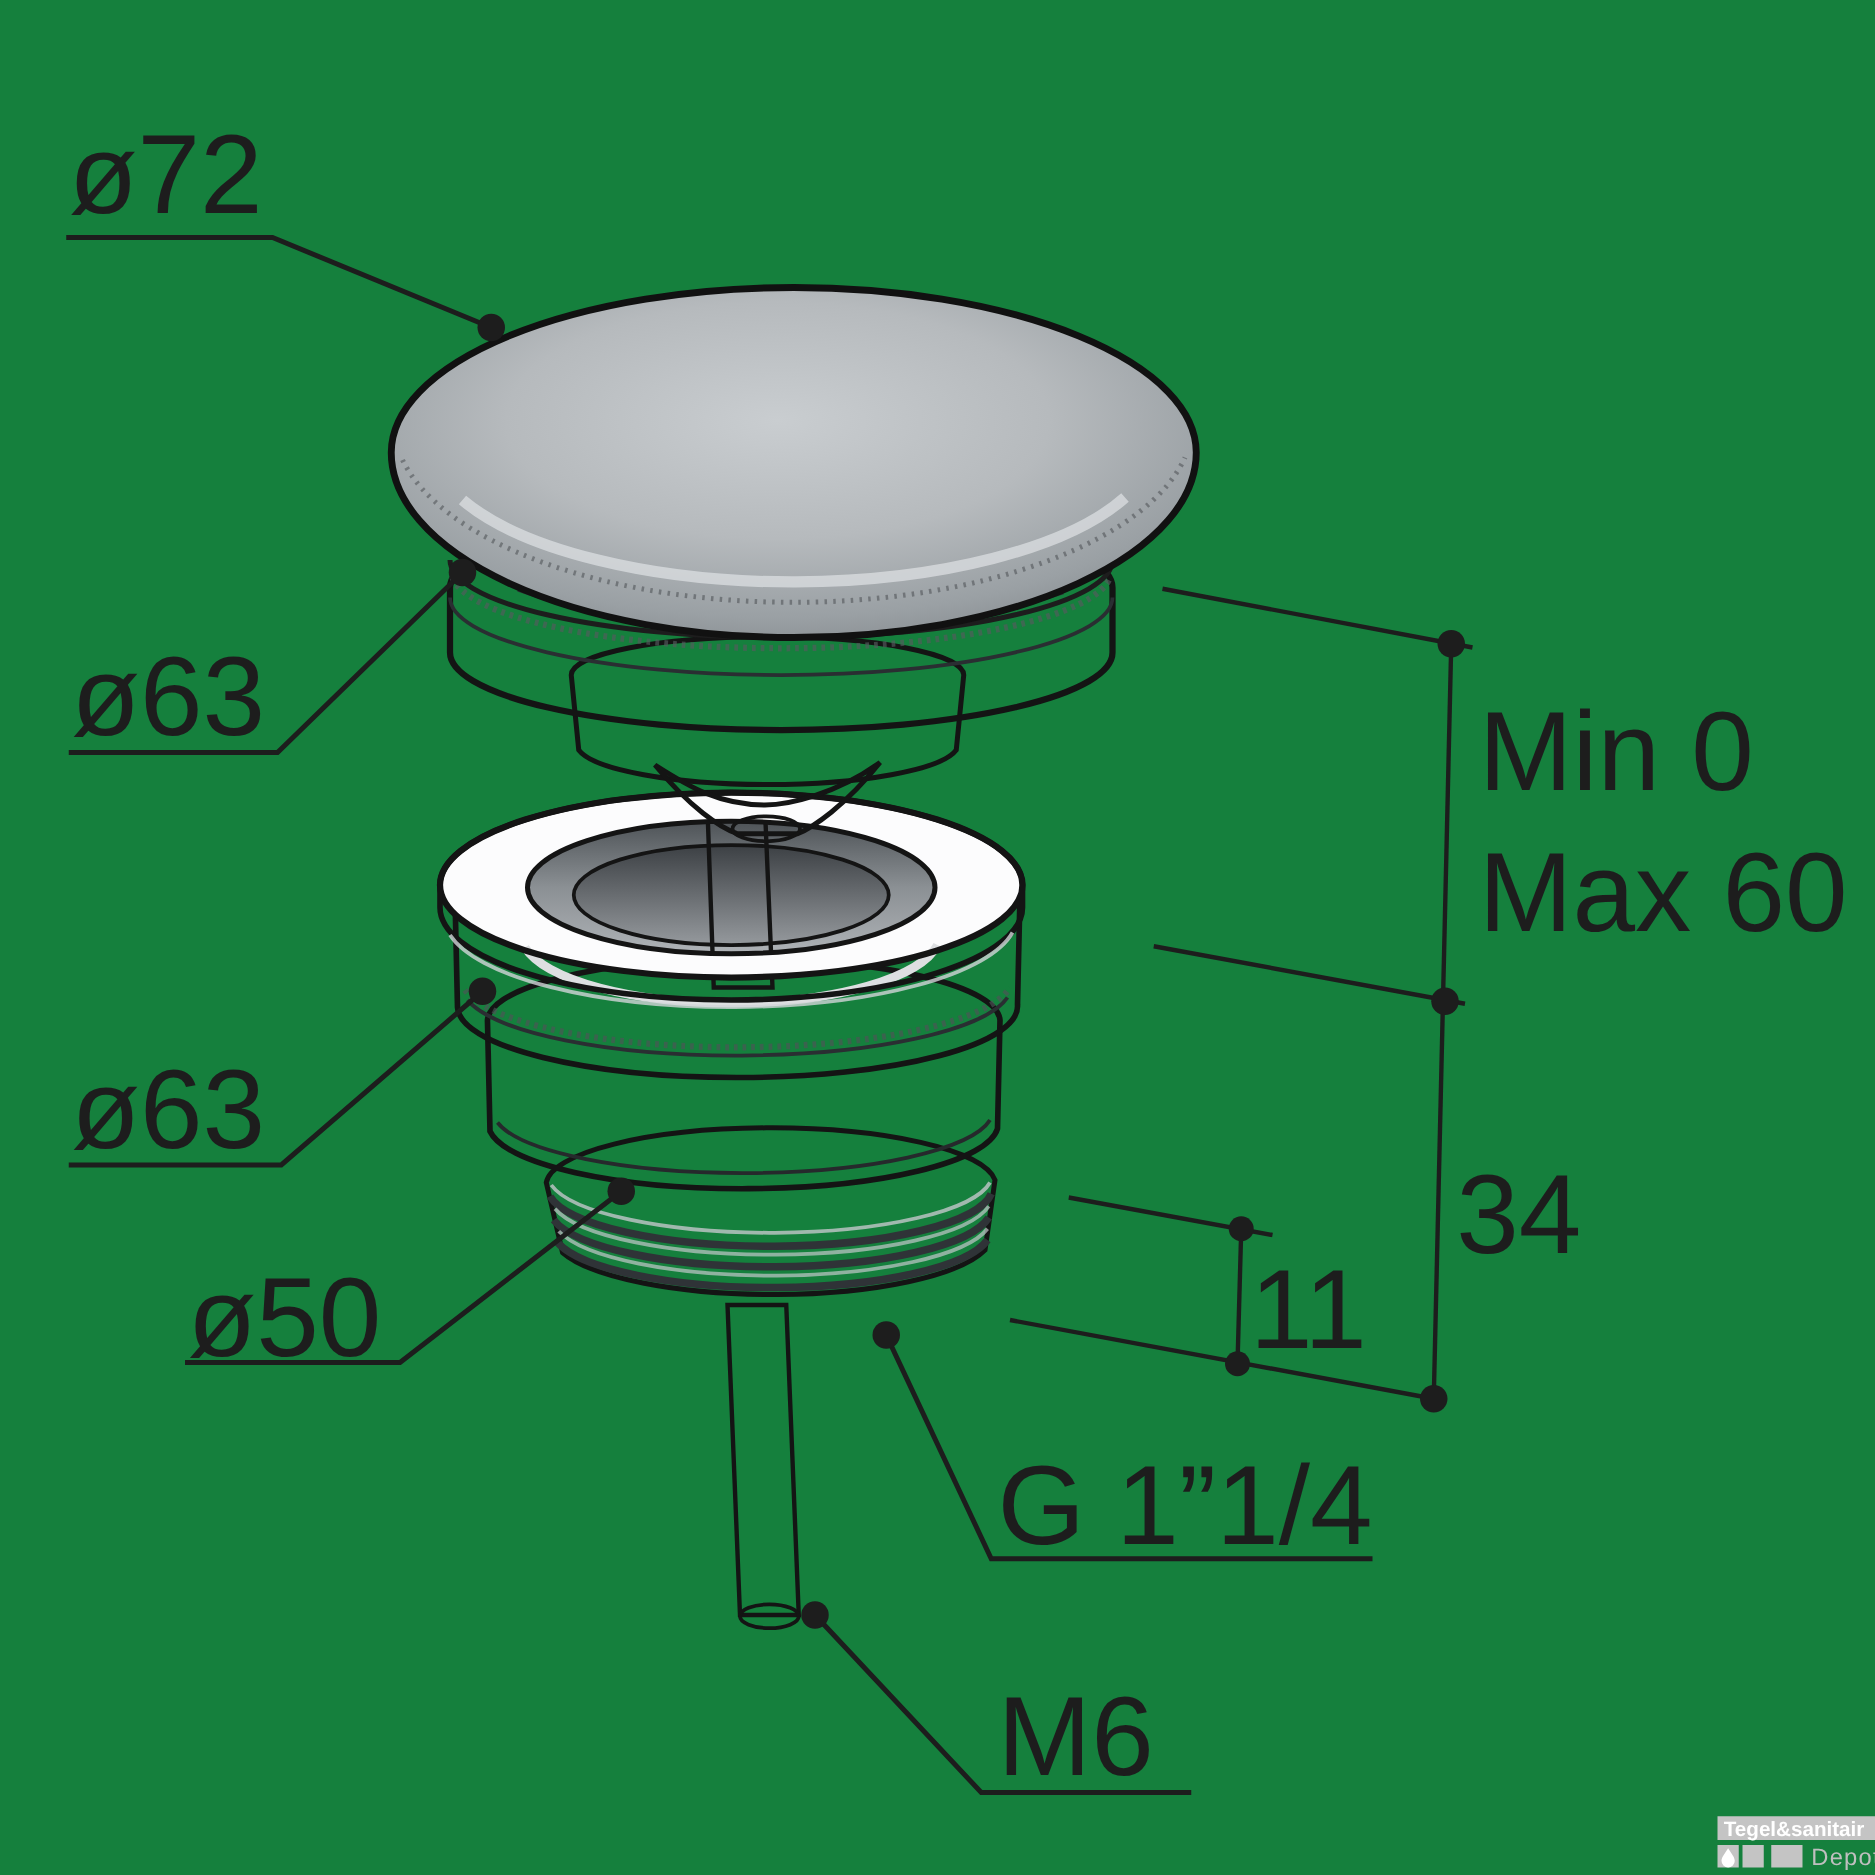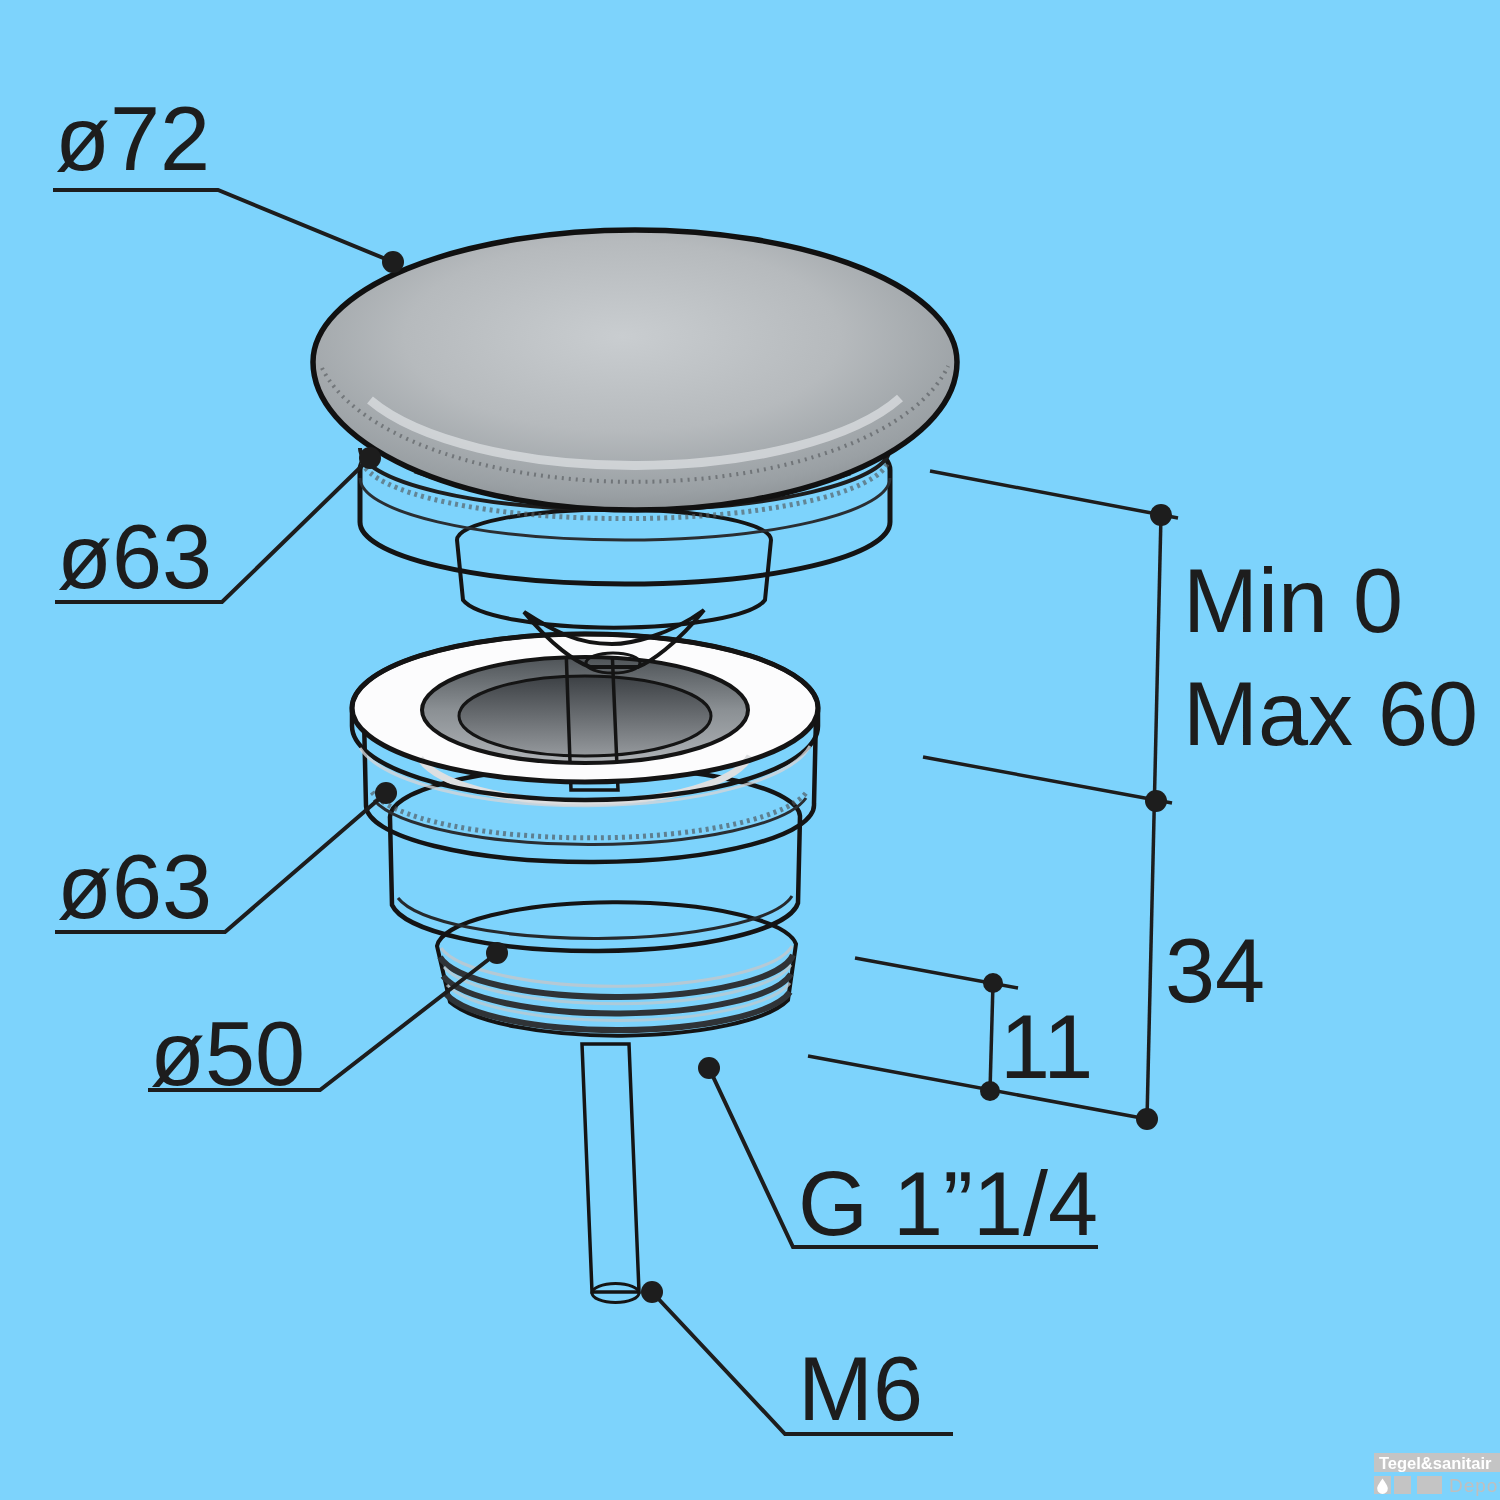--- a/index.html
+++ b/index.html
@@ -1,17 +1,17 @@
 <!DOCTYPE html>
 <html><head>
 <meta charset="utf-8">
 <style>
   html,body { margin:0; padding:0; background:#fff; }
   .canvas {
-    position:relative; width:1500px; height:1500px; background:#7dd3fc;
+    position:relative; width:1500px; height:1500px; background:#15803d;
     font-family:"Liberation Sans", sans-serif; overflow:hidden;
   }
   svg { display:block; }
   .dim-text { font-family:"Liberation Sans", sans-serif; font-size:90px; fill:#1d1d1d; }
   .dim-line { stroke:#1d1d1d; stroke-width:3.5; fill:none; }
   .leader-underline { stroke:#1d1d1d; stroke-width:4; fill:none; }
   .outline { stroke:#141414; fill:none; }
   .wm-bar-text { font-family:"Liberation Sans", sans-serif; font-size:16.5px; font-weight:bold; fill:#ffffff; }
   .wm-depot-text { font-family:"Liberation Sans", sans-serif; font-size:19px; fill:#bfbfbf; letter-spacing:1px; }
 </style>

